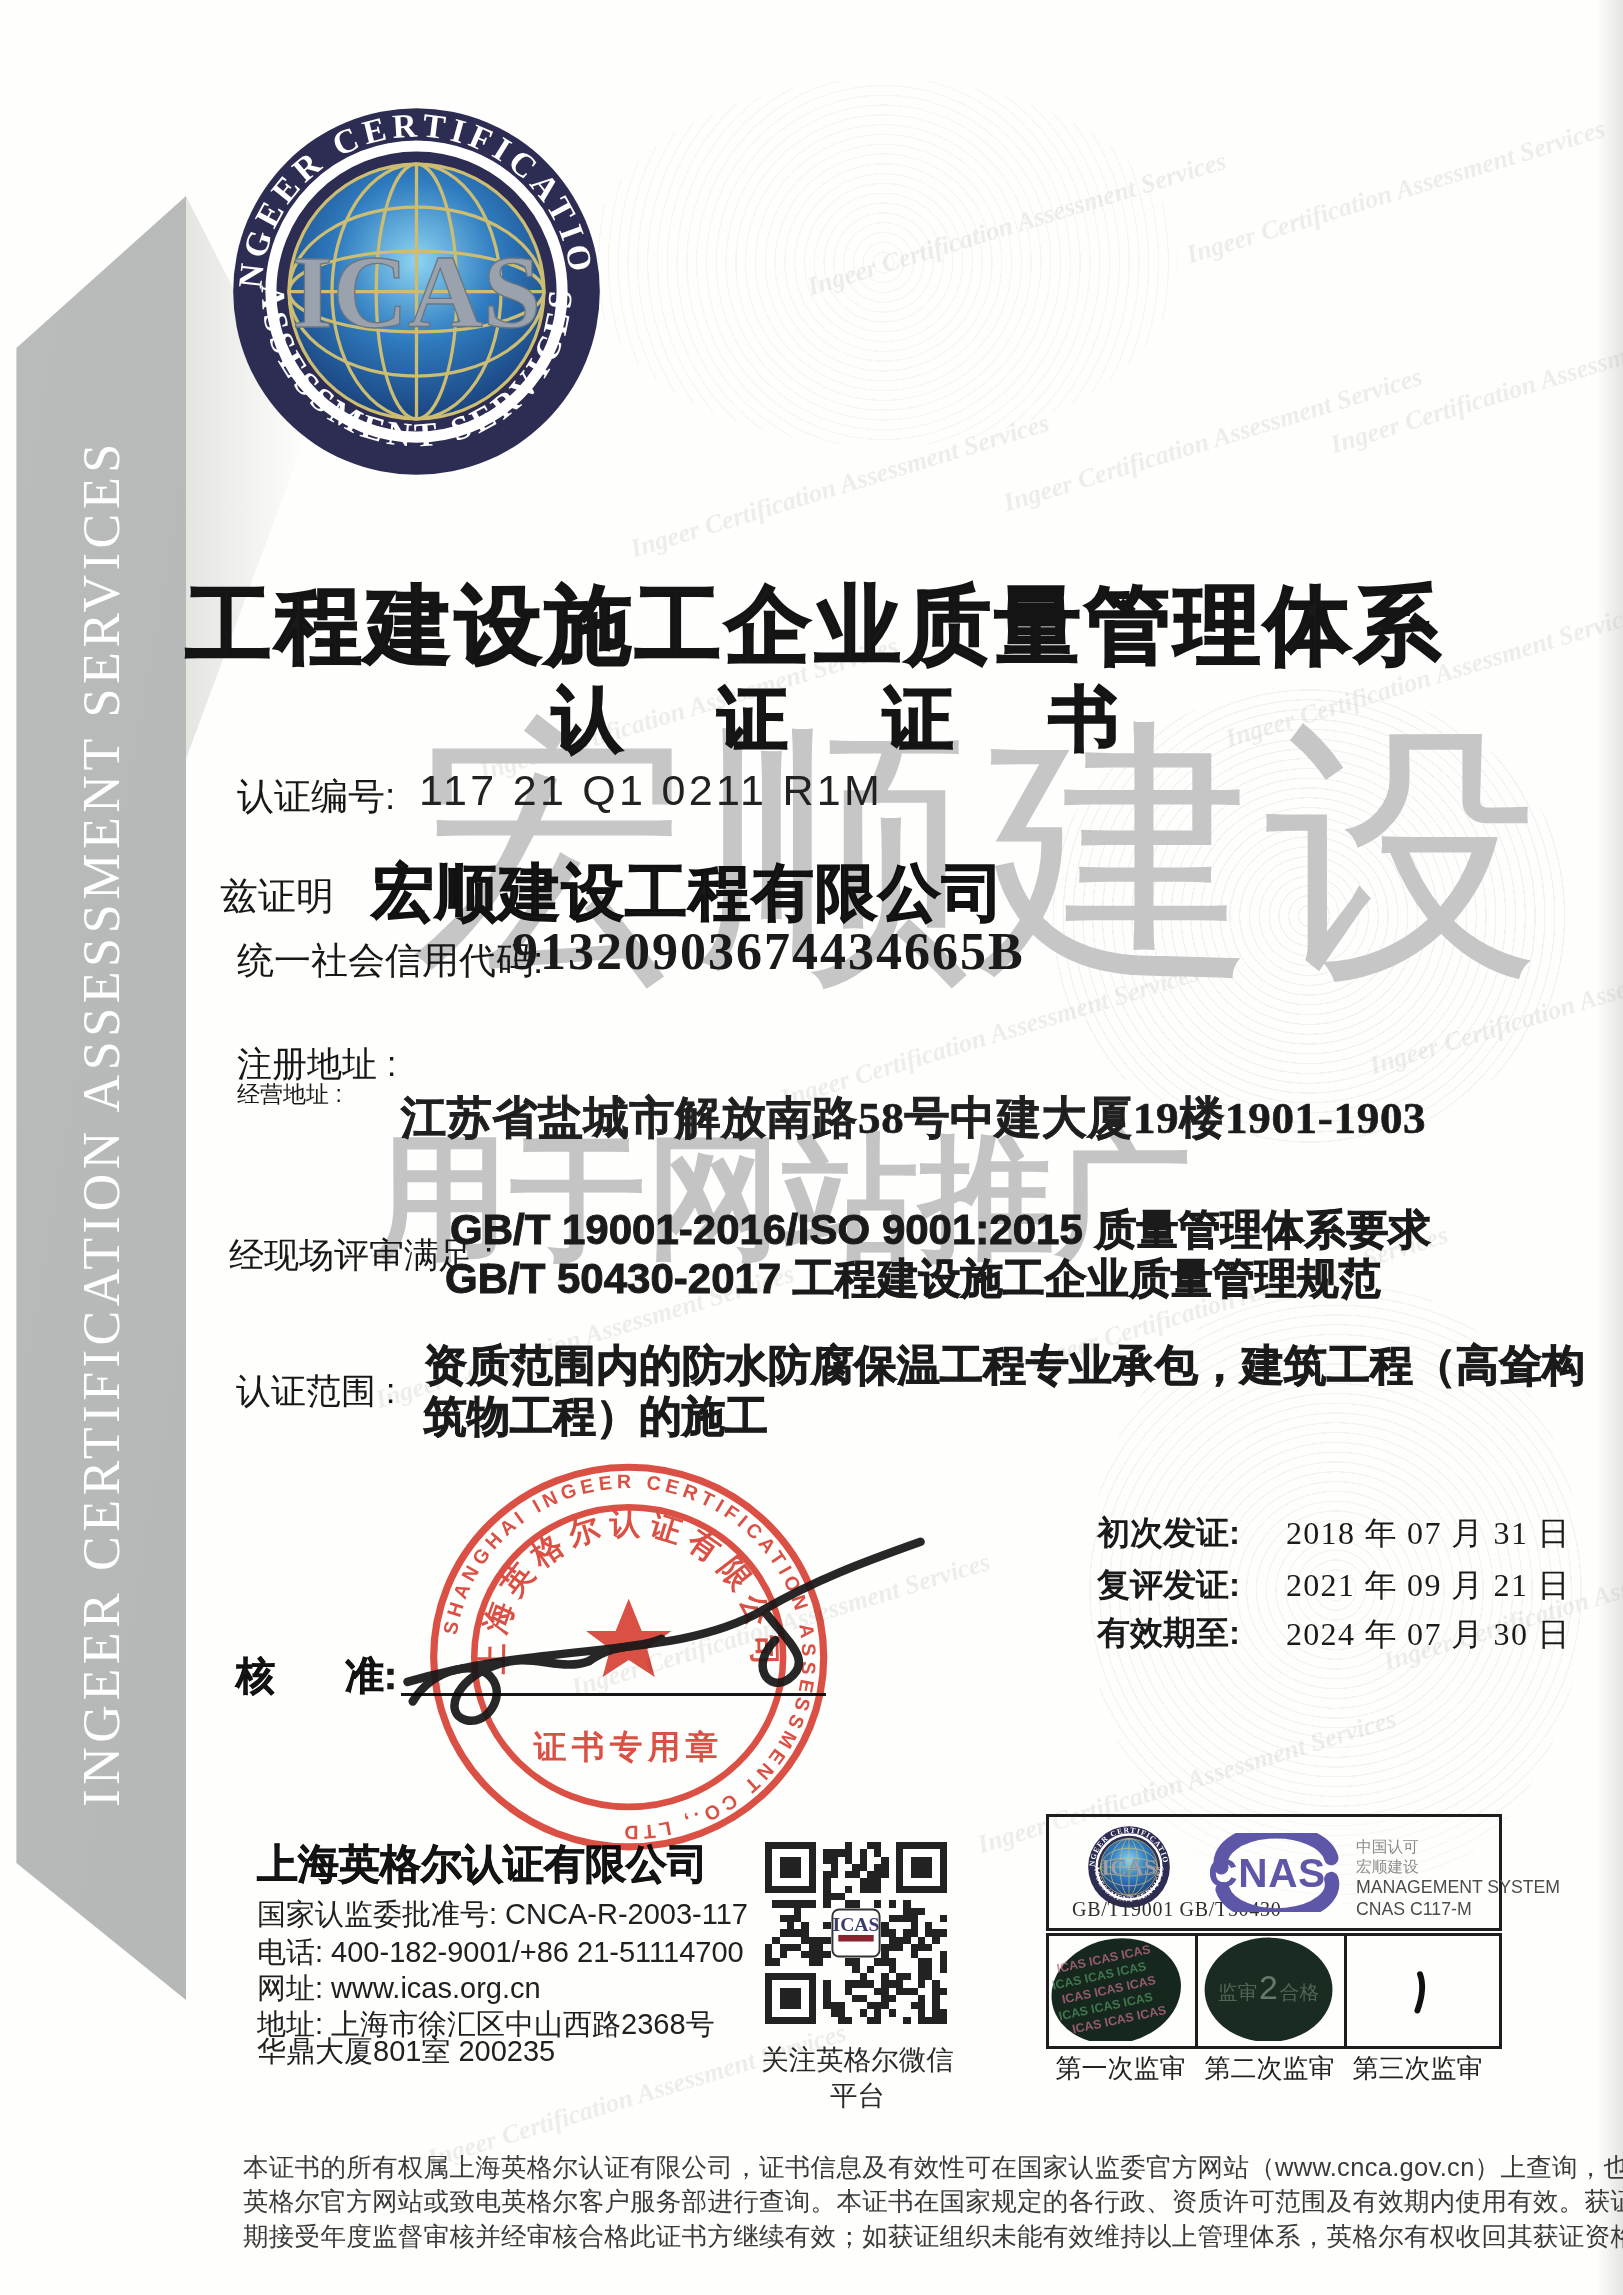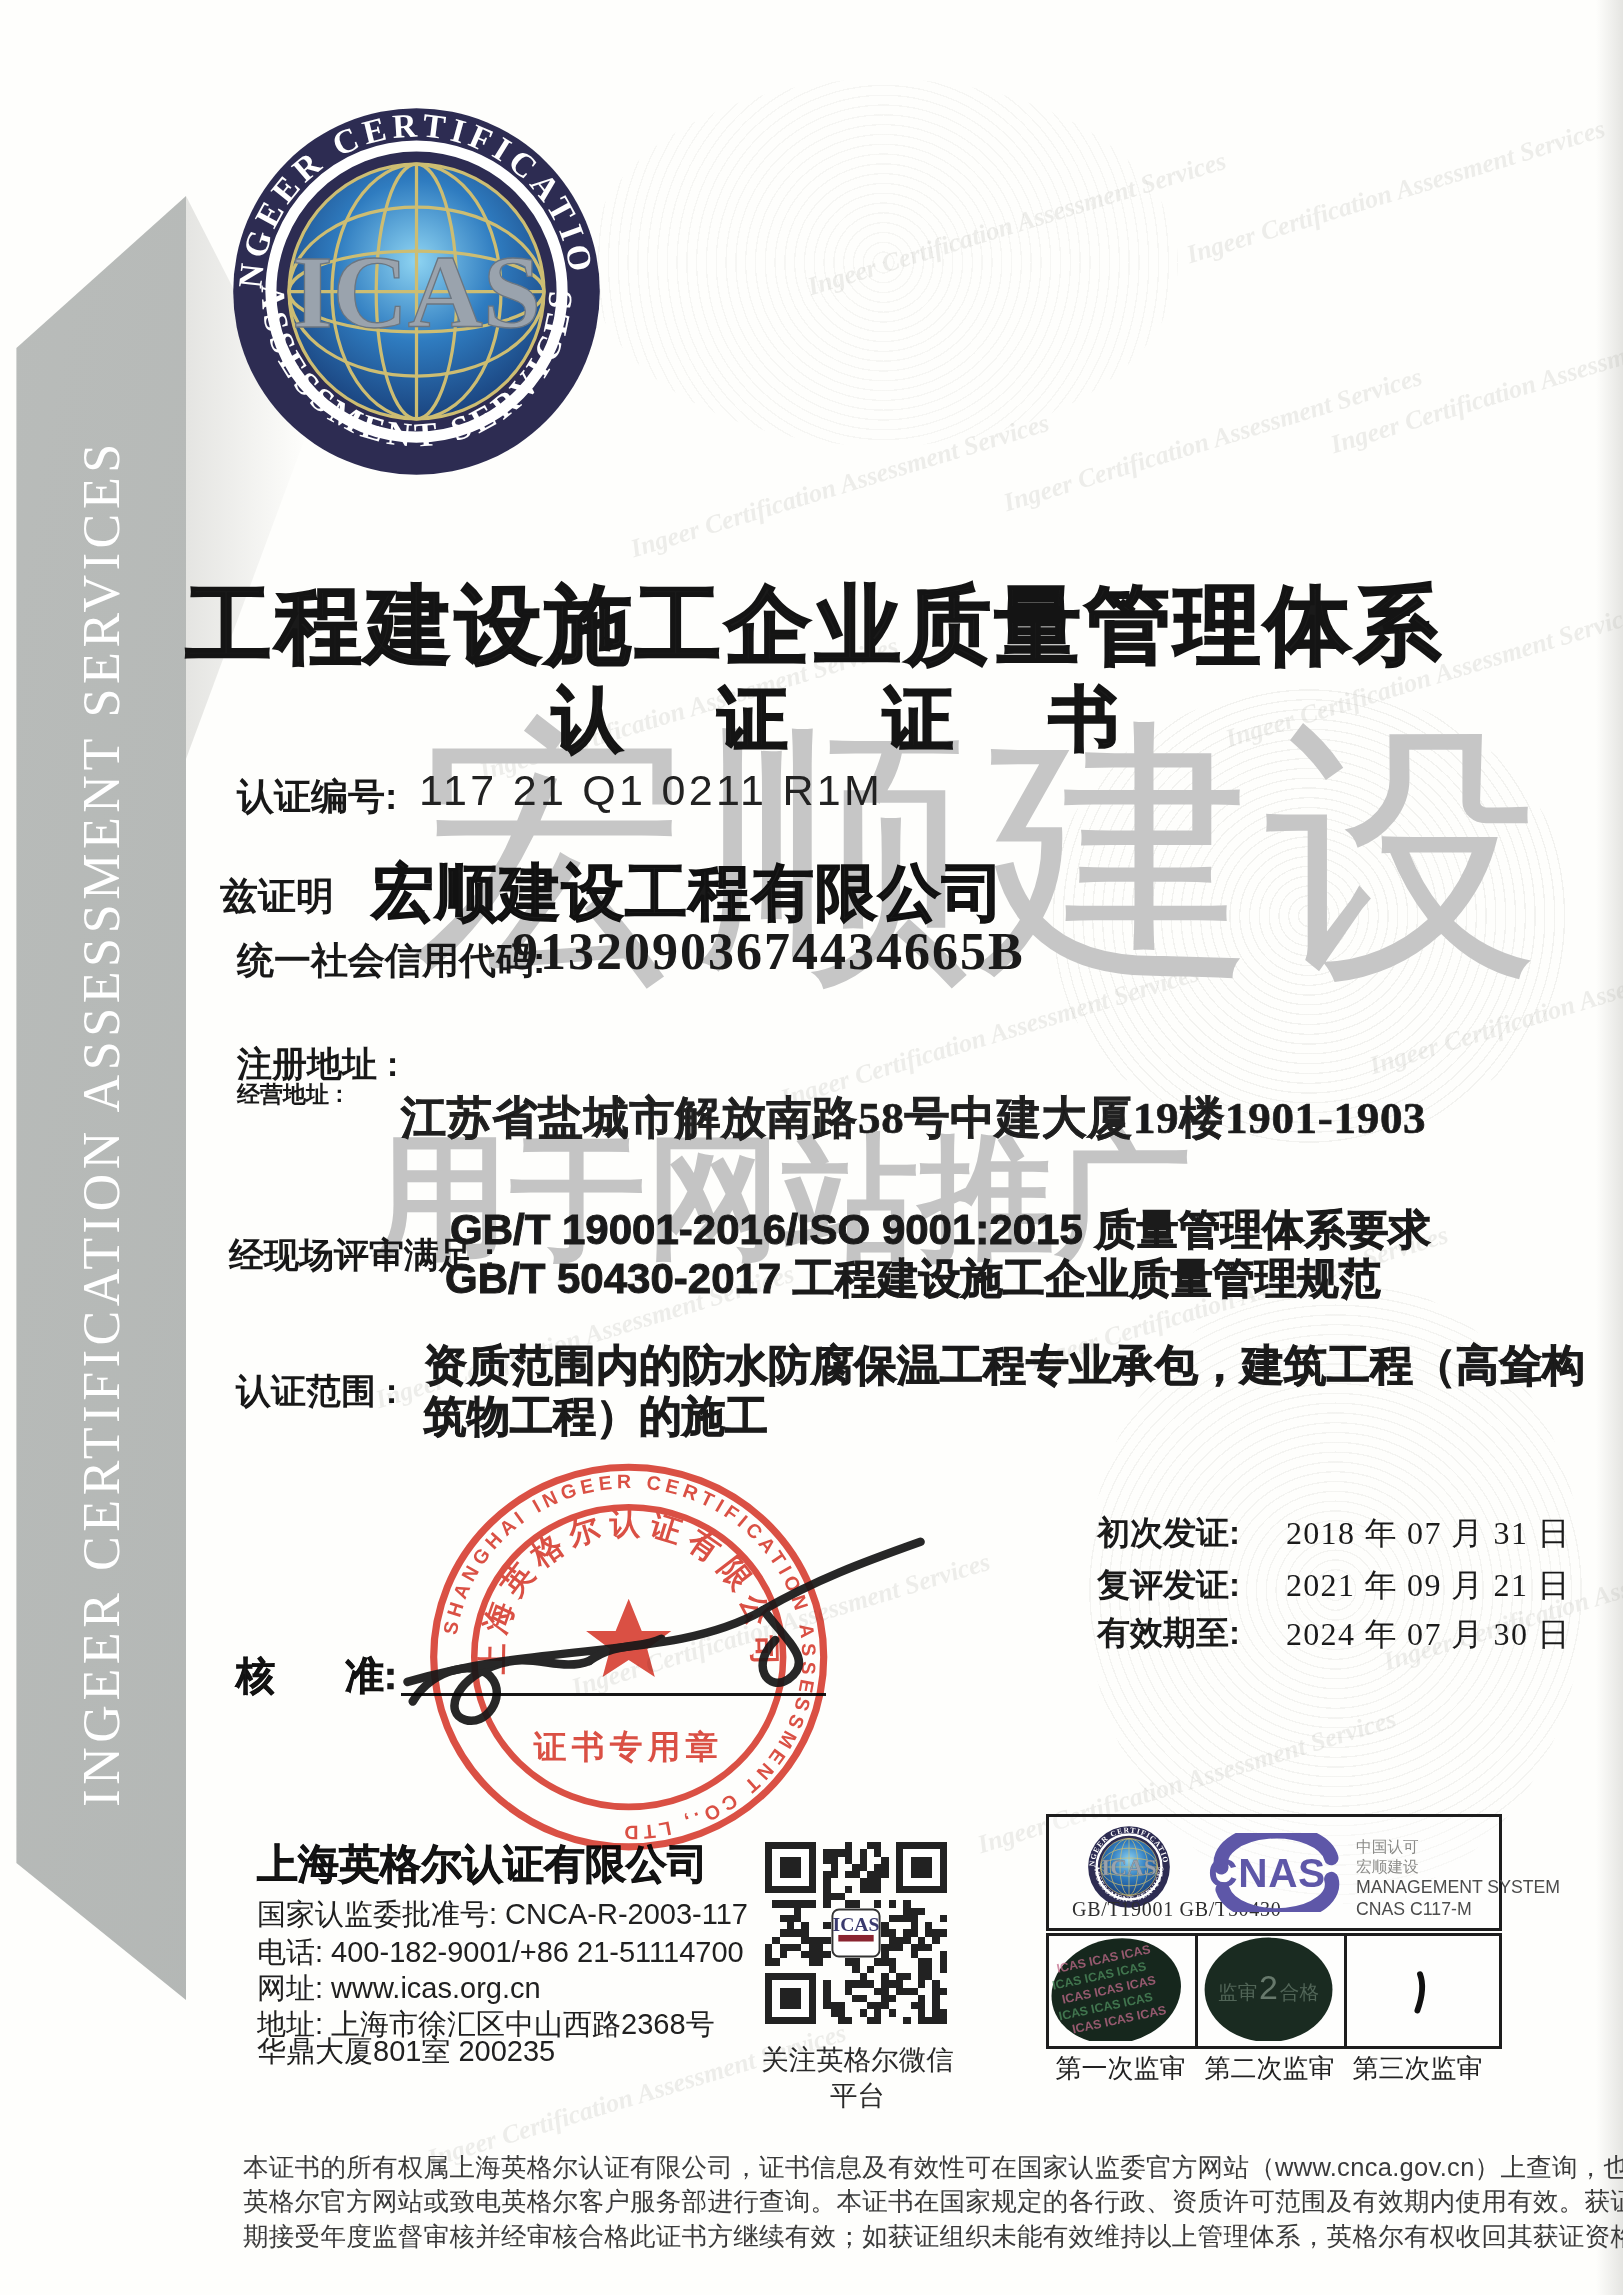--- a/index.html
+++ b/index.html
@@ -27,21 +27,21 @@
   .wm1{position:absolute;left:411px;top:715px;font-size:278px;font-weight:400;color:#c6c6c6;
        letter-spacing:6.5px;line-height:1;z-index:1;}
   .wm2{position:absolute;left:374px;top:1130px;font-size:135px;font-weight:900;color:#c4c4c4;
        letter-spacing:1.3px;line-height:1;z-index:1;}
   
   .content{position:absolute;inset:0;z-index:3;}
   .title1{position:absolute;left:105px;top:568px;width:1420px;text-align:center;
       font-size:86px;font-weight:900;letter-spacing:3.9px;-webkit-text-stroke:2px #141414;}
   .title2{position:absolute;left:105px;top:673px;width:1420px;text-align:center;
       font-size:70px;font-weight:900;letter-spacing:38px;text-indent:79px;-webkit-text-stroke:2px #141414;}
-  .lbl{position:absolute;font-size:37px;font-weight:700;color:#181818;white-space:nowrap;}
+  .lbl{position:absolute;font-size:37px;font-weight:400;color:#181818;white-space:nowrap;}
   .val-certno{position:absolute;left:419px;top:766px;font-size:43px;letter-spacing:3.3px;color:#222;}
   .val-company{position:absolute;left:372px;top:851px;font-size:62px;font-weight:900;
       letter-spacing:1.3px;-webkit-text-stroke:1.3px #111;}
   .val-credit{position:absolute;left:512px;top:922px;font-family:"Liberation Serif",serif;
       font-size:52px;font-weight:700;letter-spacing:2px;}
   .val-addr{position:absolute;font-family:"Liberation Serif",serif;font-size:45px;font-weight:700;
       letter-spacing:0.7px;white-space:nowrap;-webkit-text-stroke:0.7px #222;}
   .val-std{position:absolute;font-size:42px;font-weight:700;letter-spacing:0;-webkit-text-stroke:1px #1b1b1b;white-space:nowrap;}
   .val-scope{position:absolute;font-family:"Liberation Serif",serif;font-size:43px;font-weight:700;
       -webkit-text-stroke:1px #1b1b1b;white-space:nowrap;}

